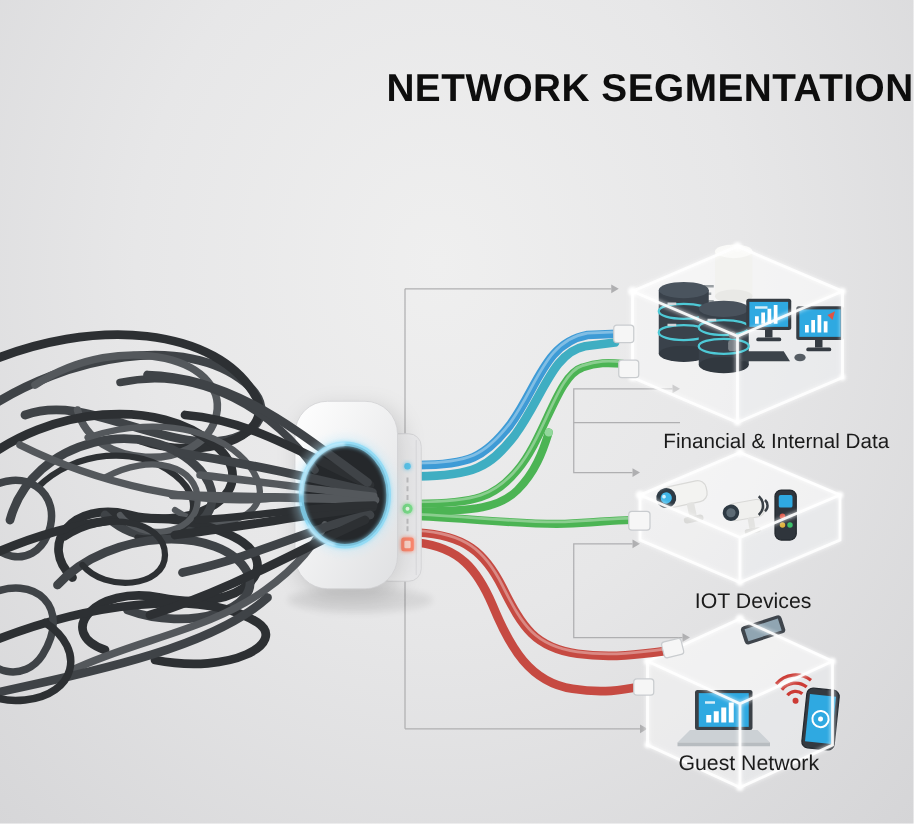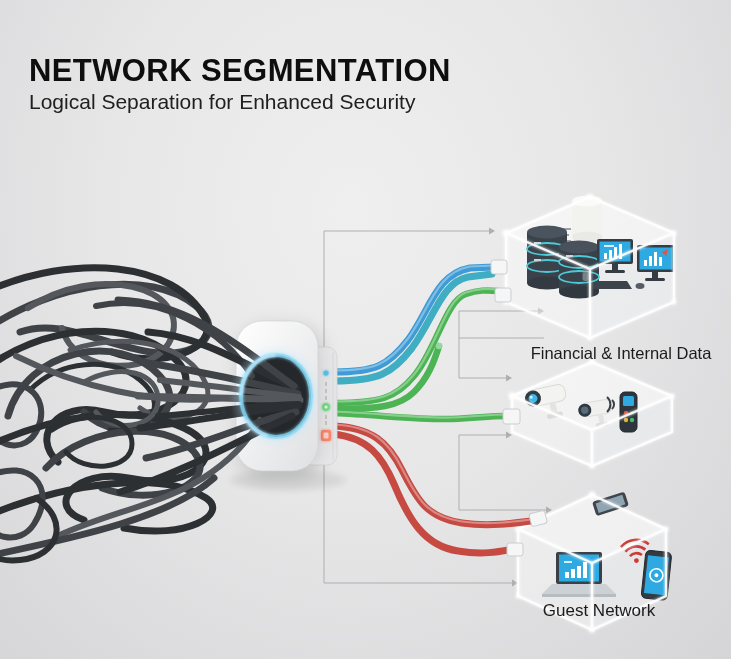--- a/index.html
+++ b/index.html
@@ -3,21 +3,21 @@
 <meta charset="utf-8">
 <style>
   html,body{margin:0;padding:0;}
   .stage{
     position:relative;
     width:731px;height:659px;
     overflow:hidden;
     font-family:"Liberation Sans",sans-serif;
     background:radial-gradient(ellipse at 48% 32%, var(--background-center,#efefef) 0%, #e7e7e8 45%, var(--background-edge,#d5d5d7) 100%);
   }
-  .hdr{position:absolute;top:0;left:0;right:0;text-align:left;z-index:3;padding-left:29px;}
+  .hdr{position:absolute;top:0;left:16px;right:0;text-align:right;z-index:3;padding-left:29px;}
   .hdr h1{
     margin:54px 0 3px 0;
     font-size:31px;line-height:33px;font-weight:700;letter-spacing:.4px;
     color:var(--title,#0e0e0e);
   }
   .hdr p{
     margin:0;font-size:21px;line-height:24px;font-weight:400;
     color:#202020;
   }
   .seg-label{
@@ -50,21 +50,20 @@
   .screen{fill:var(--screen-blue,#2fa9e1);}
   .icon-dark{fill:var(--icon-dark,#363c43);}
 </style>
 </head>
 <body>
 
 <div class="stage">
 
   <div class="hdr">
     <h1>NETWORK SEGMENTATION</h1>
-    <p>Logical Separation for Enhanced Security</p>
   </div>
 
   <svg width="731" height="659" viewBox="0 0 731 659">
     <defs>
       <filter id="fGlow" x="-60%" y="-60%" width="220%" height="220%">
         <feGaussianBlur stdDeviation="1.6" result="b"></feGaussianBlur>
         <feMerge>
             <feMergeNode in="b"></feMergeNode>
             <feMergeNode in="SourceGraphic"></feMergeNode>
           </feMerge>
@@ -358,14 +357,15 @@
 
     <g>
       <ellipse cx="276" cy="396" rx="39" ry="45" fill="none" stroke="#bfe9fb" stroke-width="6" opacity=".30" filter="url(#fBlur3)"></ellipse>
       <ellipse cx="276" cy="396" rx="35" ry="41" fill="none" stroke="var(--port-glow,#86d9f7)" stroke-width="3.6" opacity=".85" filter="url(#fGlow)"></ellipse>
       <path d="M241,396 A35,41 0 0 1 276,355" fill="none" stroke="#c8efff" stroke-width="3" opacity=".9" filter="url(#fBlur)"></path>
       <path d="M246,420 A35,41 0 0 0 268,436" fill="none" stroke="#c8efff" stroke-width="3" opacity=".85" filter="url(#fBlur)"></path>
     </g>
   </svg>
 
   <div class="seg-label" id="lbl-financial">Financial &amp; Internal Data</div>
+  <div class="seg-label" id="lbl-iot">IOT Devices</div>
   <div class="seg-label" id="lbl-guest">Guest Network</div>
 </div>
 
 </body></html>

